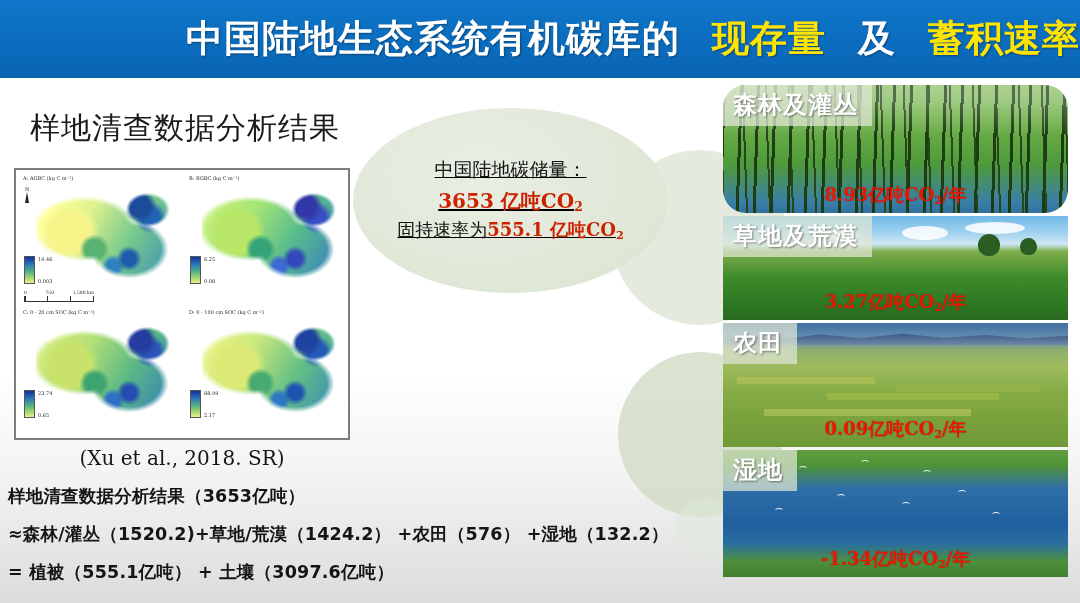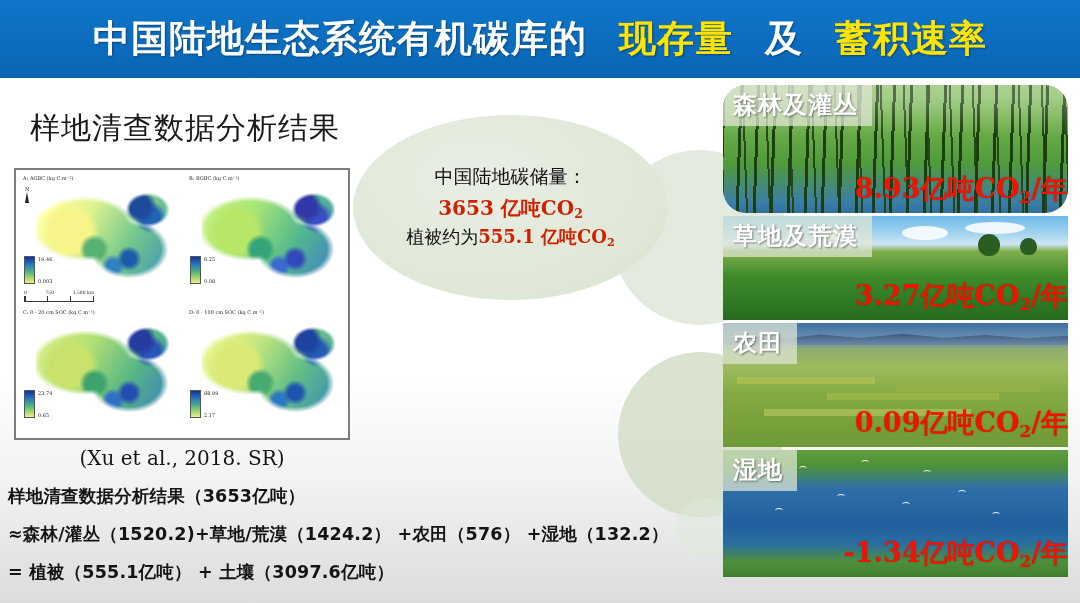--- a/index.html
+++ b/index.html
@@ -19,21 +19,21 @@
 
   
   #banner{
     position:absolute;left:0;top:0;width:1080px;height:81px;
     background:linear-gradient(to bottom,#0f76c9 0%,#0b6cbe 55%,#0a64b2 100%);
     box-shadow:0 2px 0 rgba(255,255,255,.9);
   }
   #banner .rule{position:absolute;left:0;bottom:0;width:100%;height:3px;background:#ffffff;}
   #banner-title{
     position:absolute;left:0;top:0;width:1080px;height:78px;
-    display:flex;align-items:center;justify-content:center;
+    display:flex;align-items:center;justify-content:flex-end;
     font-size:37px;font-weight:bold;letter-spacing:1px;
     color:#ffffff;white-space:nowrap;
     text-shadow:1px 1px 2px rgba(0,0,0,.35);
     gap:32px;
   }
   #banner-title .hl{color:#ffe400;}
 
   
   #left-heading{
     position:absolute;left:30px;top:108px;width:330px;
@@ -101,22 +101,23 @@
     font-size:17.5px;font-weight:bold;color:#141414;
     letter-spacing:.2px;white-space:nowrap;margin-bottom:14px;
   }
 
   
   .ellipse{
     position:absolute;border-radius:50%;display:flex;flex-direction:column;
     align-items:center;justify-content:center;text-align:center;
   }
   #ellipse-stock{
-    left:353px;top:115px;width:315px;height:185px;
+    left:353px;top:108px;width:315px;height:185px;
     background:radial-gradient(ellipse at 40% 35%,#e9eee3 0%,#dfe7d6 70%,#d6e0cb 100%);
+    text-decoration:underline;
   }
   #ellipse-rate{
     left:356px;top:320px;width:308px;height:160px;
     background:radial-gradient(ellipse at 38% 30%,#bcd0a5 0%,#a8c292 65%,#9dba86 100%);
   }
   .ell-line{font-family:"DejaVu Serif","Liberation Serif",serif;color:#111;white-space:nowrap;}
   #ellipse-stock .l1{font-size:19px;margin-bottom:5px;}
   #ellipse-stock .l2{font-size:20px;font-weight:bold;color:#cc2200;margin-bottom:3px;}
   #ellipse-stock .l3,#ellipse-stock .l4{font-size:18px;margin-bottom:2px;}
   #ellipse-stock .red{color:#cc2200;font-weight:bold;}
@@ -128,23 +129,23 @@
   
   #photo-strip{position:absolute;left:723px;top:85px;width:345px;height:510px;}
   .photo{position:relative;width:100%;overflow:hidden;margin-bottom:3px;}
   .photo .tag{
     position:absolute;left:0;top:0;padding:4px 14px 5px 10px;
     background:rgba(225,232,214,.72);
     font-size:24px;font-weight:bold;color:#ffffff;letter-spacing:1px;
     text-shadow:1px 1px 2px rgba(0,0,0,.45);white-space:nowrap;
   }
   .photo .val{
-    position:absolute;left:0;right:0;bottom:6px;text-align:right;
+    position:absolute;left:0;right:0;bottom:6px;text-align:center;
     font-family:"DejaVu Serif","Liberation Serif",serif;
-    font-size:27px;font-weight:bold;color:#f01400;white-space:nowrap;
+    font-size:18px;font-weight:bold;color:#f01400;white-space:nowrap;
     text-shadow:0 0 2px rgba(0,0,0,.25);
   }
   
   #photo-forest{height:128px;background:
     linear-gradient(to bottom,rgba(255,255,255,.25) 0 10%,rgba(0,0,0,0) 40%),
     repeating-linear-gradient(92deg,#1d3d12 0 3px,rgba(29,61,18,0) 3px 17px),
     repeating-linear-gradient(88deg,#24481a 0 2px,rgba(36,72,26,0) 2px 23px),
     linear-gradient(to bottom,#8fc36a 0%,#6fb04b 30%,#4f9a3a 62%,#3a7ea8 92%,#2f6f9c 100%); border-radius: 23px;}
   
   #photo-grass{height:104px;background:
@@ -261,21 +262,21 @@
     <div class="bl">≈森林/灌丛（1520.2)+草地/荒漠（1424.2） +农田（576） +湿地（132.2）</div>
     <div class="bl">= 植被（555.1亿吨） + 土壤（3097.6亿吨）</div>
   </div>
 
   <div class="ellipse" id="ellipse-stock">
     <div class="ell-line l1">中国陆地碳储量：</div>
     <div class="ell-line l2">
       <span>3653 亿吨CO</span><sub>2</sub>
     </div>
     <div class="ell-line l3">
-      <span>植被约为</span><span class="red">555.1 亿吨CO</span><sub class="red">2</sub>
+      <span>固持速率为</span><span class="red">555.1 亿吨CO</span><sub class="red">2</sub>
     </div>
   </div>
 
 
   <div id="photo-strip">
 
     <div class="photo" id="photo-forest">
       <div class="tag">森林及灌丛</div>
       <div class="val">
         <span>8.93亿吨CO</span><sub>2</sub><span>/年</span>

